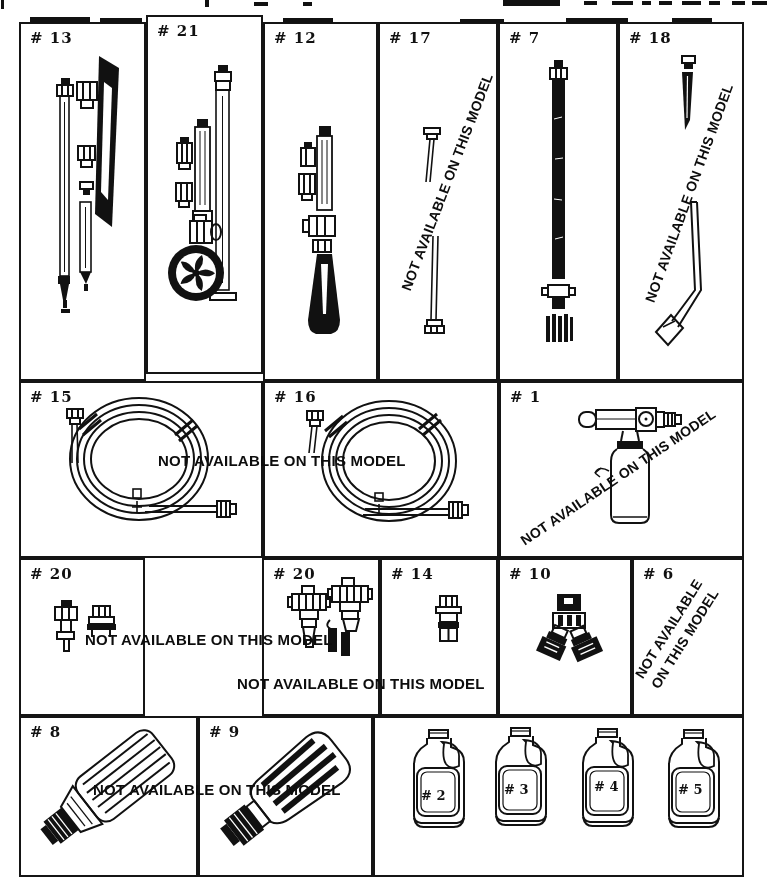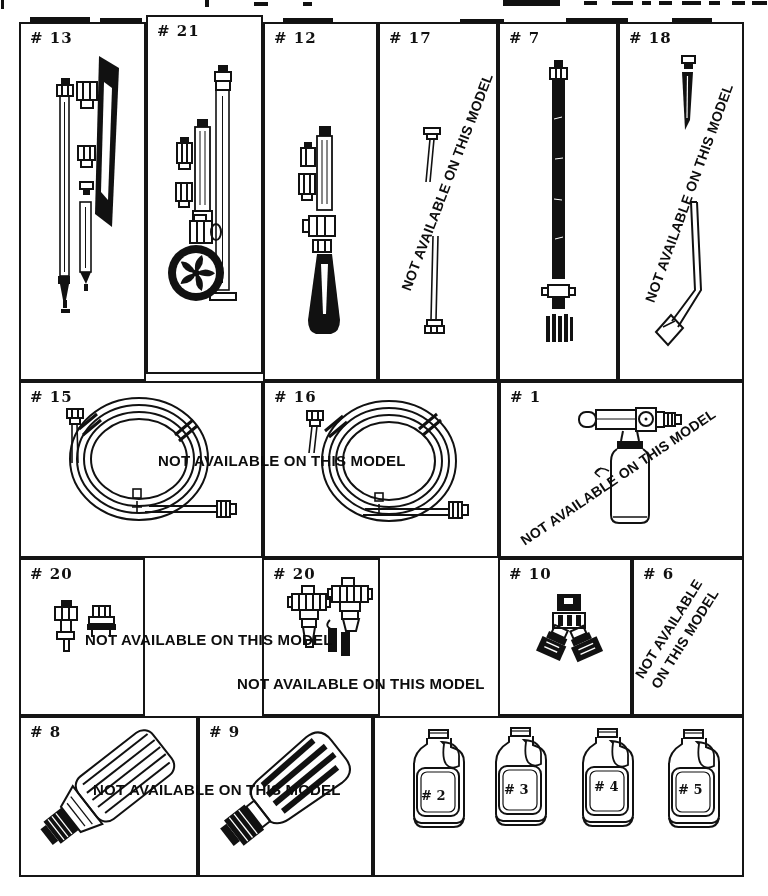--- a/index.html
+++ b/index.html
@@ -336,20 +336,35 @@
         <rect x="76" y="42" width="20" height="9"></rect>
         <rect x="78" y="51" width="16" height="8"></rect>
         <polygon points="79,59 95,59 92,71 82,71"></polygon>
         <path d="M66,60 Q60,66 67,69" stroke-width="1.8"></path>
         <rect x="64" y="68" width="9" height="24" fill="#111" stroke="none"></rect>
         <rect x="77" y="72" width="9" height="24" fill="#111" stroke="none"></rect>
       </g>
     </svg>
   </div>
 
+  <div class="cell" style="left:380px;top:558px;width:118px;height:158px">
+    <span class="cell-label"># 14</span>
+    <svg class="drawing" width="114" height="154" viewBox="0 0 114 154">
+      <g stroke="#111" stroke-width="2" fill="none">
+        <rect x="58" y="36" width="17" height="11"></rect>
+        <line x1="64" y1="36" x2="64" y2="47"></line>
+          <line x1="70" y1="36" x2="70" y2="47"></line>
+        <rect x="54" y="47" width="25" height="6"></rect>
+        <rect x="58" y="53" width="17" height="9"></rect>
+        <rect x="56" y="62" width="21" height="6" fill="#111" stroke="none"></rect>
+        <rect x="58" y="68" width="17" height="13"></rect>
+        <line x1="66.5" y1="68" x2="66.5" y2="81"></line>
+      </g>
+    </svg>
+  </div>
 
   <div class="cell" style="left:498px;top:558px;width:134px;height:158px">
     <span class="cell-label"># 10</span>
     <svg class="drawing" width="130" height="154" viewBox="0 0 130 154">
       <g stroke="#111" stroke-width="2" fill="none">
         <rect x="57" y="34" width="24" height="17" fill="#111" stroke="none"></rect>
         <rect x="64" y="38" width="9" height="6" fill="#fff" stroke="none"></rect>
         <rect x="53" y="53" width="32" height="15"></rect>
         <g fill="#111" stroke="none">
           <rect x="58" y="55" width="5" height="11"></rect>

